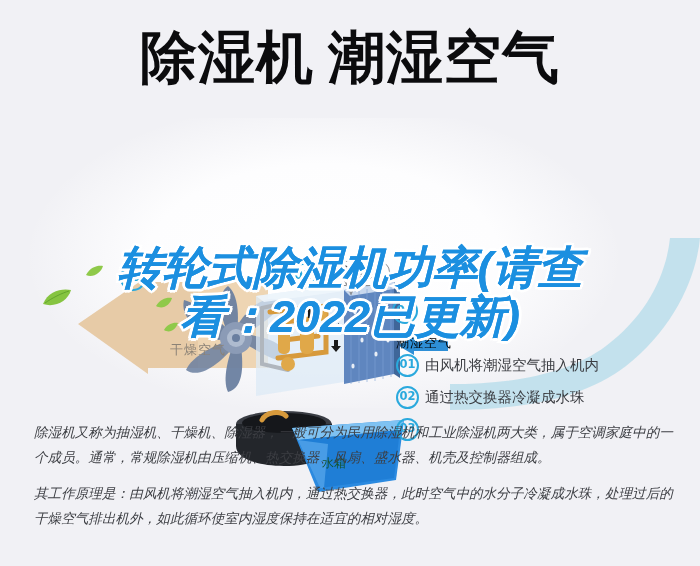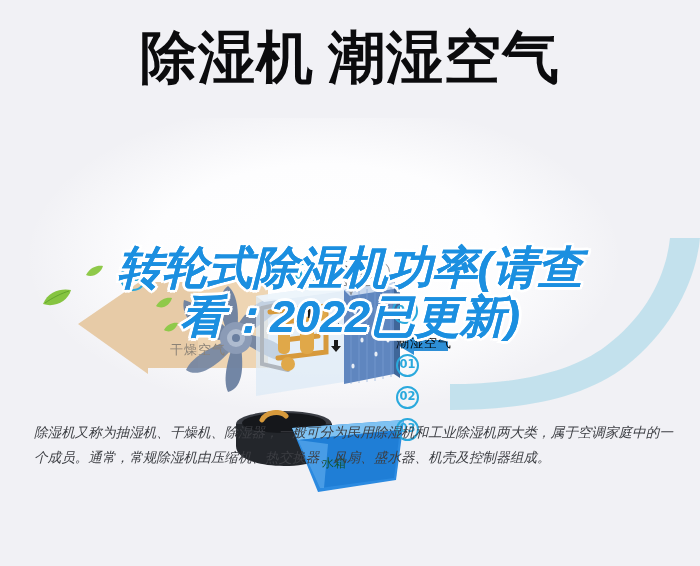--- a/index.html
+++ b/index.html
@@ -320,36 +320,39 @@
       </svg>
     </div>
 
     <div class="dlabel lab-dry">干燥空气</div>
     <div class="dlabel lab-moist">潮湿空气</div>
     <div class="dlabel lab-tank">水箱</div>
 
     <div class="legend">
       <div class="legend-row">
         <span class="ring">01</span>
+        <span>由风机将潮湿空气抽入机内</span>
       </div>
       <div class="legend-row">
         <span class="ring">02</span>
+        <span>通过热交换器冷凝成水珠</span>
       </div>
       <div class="legend-row">
         <span class="ring">03</span>
       </div>
     </div>
   </div>
 
   <div class="watermark">
     <span class="wline">转轮式除湿机功率(请查</span>
     <span class="wline">看：2022已更新)</span>
   </div>
   <div class="wm-fill">
     <span class="wline">转轮式除湿机功率(请查</span>
     <span class="wline">看：2022已更新)</span>
   </div>
 
   <div class="body-text">
     <p>除湿机又称为抽湿机、干燥机、除湿器，一般可分为民用除湿机和工业除湿机两大类，属于空调家庭中的一个成员。通常，常规除湿机由压缩机、热交换器、风扇、盛水器、机壳及控制器组成。</p>
+    <p>其工作原理是：由风机将潮湿空气抽入机内，通过热交换器，此时空气中的水分子冷凝成水珠，处理过后的干燥空气排出机外，如此循环使室内湿度保持在适宜的相对湿度。</p>
   </div>
 
 </div>
 
 </body></html>

